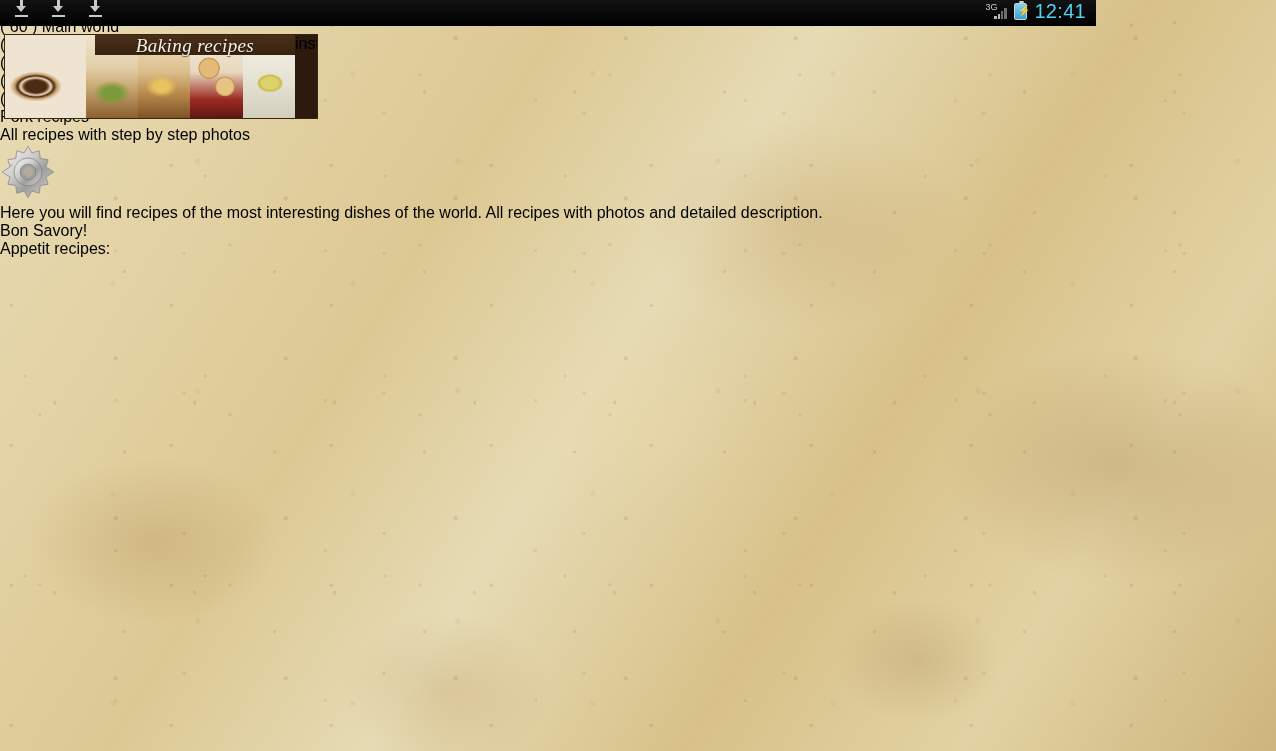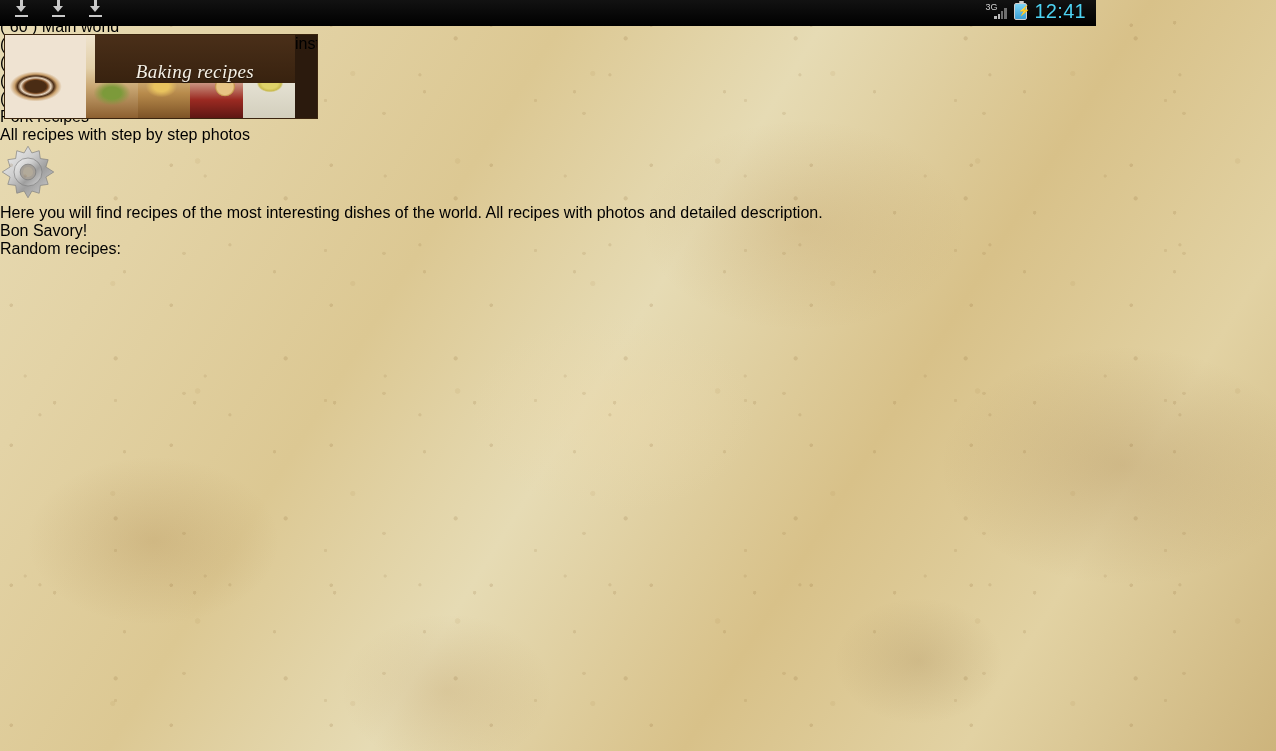--- a/index.html
+++ b/index.html
@@ -84,23 +84,23 @@
       radial-gradient(ellipse 26px 18px at 45% 62%, #e9c35e 0 28%, rgba(233,195,94,0) 60%),
       linear-gradient(180deg,#f0e2c6 0%,#dcc08c 44%,#b88b4c 70%,#7d5326 100%); }
   .ad-th.t4 { background:
       radial-gradient(circle 14px at 36% 40%, #e3bb76 0 62%, #c2914a 74%, rgba(0,0,0,0) 78%),
       radial-gradient(circle 13px at 66% 62%, #e7c484 0 62%, #c2914a 74%, rgba(0,0,0,0) 78%),
       linear-gradient(180deg,#f4ece0 0%,#e7d7bd 45%,#9b2a22 78%,#5e1713 100%); }
   .ad-th.t5 { background:
       radial-gradient(ellipse 20px 14px at 52% 58%, #dfd26a 0 40%, #c9bb4e 56%, rgba(0,0,0,0) 66%),
       linear-gradient(180deg,#f3f0e6 0%,#e7e4d6 50%,#d3cfbd 100%); }
   .ad-title-bar {
-    position:absolute; left:90px; right:0; top:0; height:48px;
+    position:absolute; left:90px; right:0; top:0; height:20px;
     background:linear-gradient(#4a2f19,#38220f);
-    display:flex; align-items:flex-end; justify-content:center;
+    display:flex; align-items:flex-start; justify-content:center;
   }
   .ad-title {
     color:#f6f1e6; font-family:"Liberation Serif", serif; font-style:italic;
     font-size:19px; letter-spacing:.4px; text-shadow:0 1px 1px rgba(0,0,0,.6);
   }
   .ad-install {
     width:22px; background:linear-gradient(#1f5a2e,#16422[); background:linear-gradient(#20603a,#14502c);
     border-left:1px solid #0d3a1f; display:flex; align-items:center; justify-content:center;
   }
   .ad-install span {
@@ -458,21 +458,21 @@
           <circle cx="50" cy="50" r="25" fill="url(#gmet)"></circle>
         </g>
         <circle cx="50" cy="50" r="14" fill="#a6a097" stroke="#7e7e7e" stroke-width="1.4"></circle>
         <circle cx="50" cy="50" r="9" fill="#b8ae9b" opacity=".7"></circle>
       </svg>
     </div>
 
     <div id="intro">Here you will find recipes of the most interesting dishes of the world. All recipes with photos and detailed description.</div>
     <div id="bon">Bon Savory!</div>
     <div id="main-rule"></div>
-    <div id="random-label">Random recipes:</div>
+    <div id="random-label">Appetit recipes:</div>
 
     <div id="photos">
       <div class="photo p1">
           <div class="ph-in"></div>
         </div>
       <div class="photo p2">
           <div class="ph-in"></div>
         </div>
       <div class="photo p3">
           <div class="ph-in"></div>

